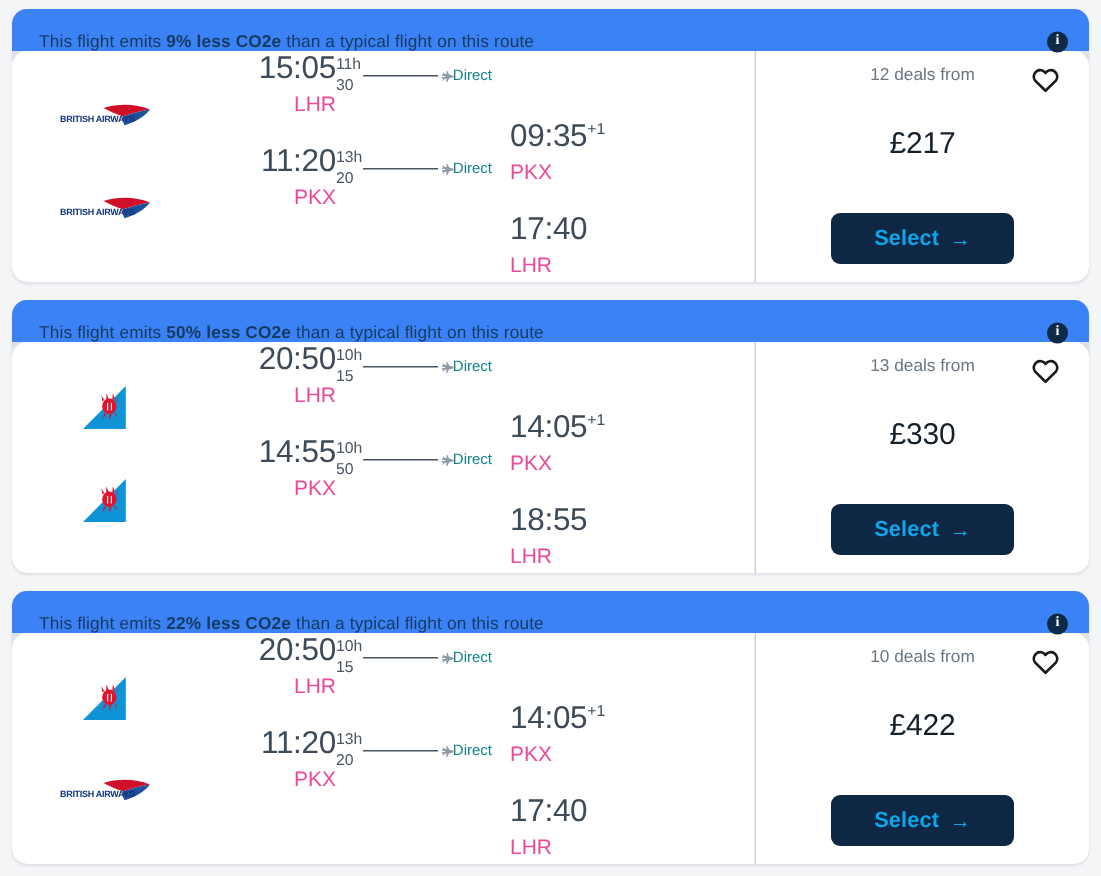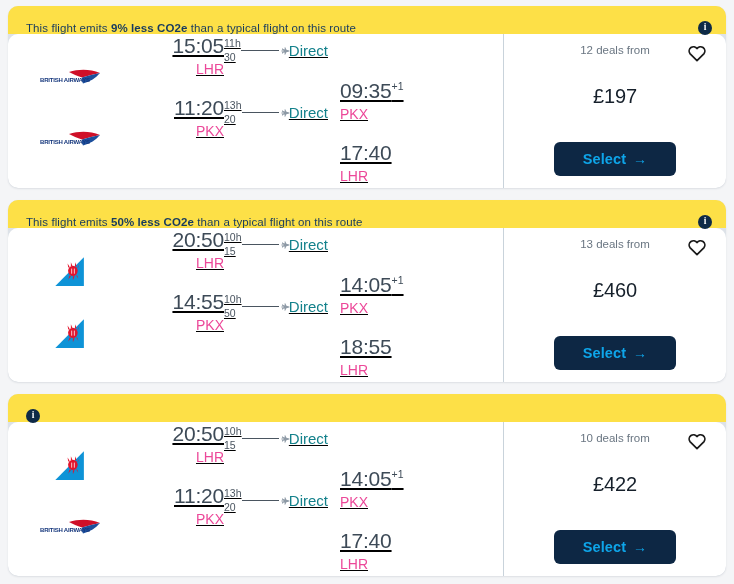--- a/index.html
+++ b/index.html
@@ -29,21 +29,21 @@
     box-shadow: 0 1px 2px rgba(20,35,60,.10);
   }
 
   
   .eco-banner {
     height: 28px;
     display: flex;
     align-items: center;
     justify-content: space-between;
     padding: 16px 14px 0 18px;
-    background: #fde047;
+    background: #3b82f6;
   }
   .eco-text {
     font-size: 11.5px;
     color: #163a5f;
     letter-spacing: .1px;
     white-space: nowrap;
   }
   .eco-text .eco-strong { font-weight: 700; }
   .info-icon {
     width: 14px; height: 14px;
@@ -94,21 +94,20 @@
   
   .ba-logo { width: 66px; height: 26px; display: block; }
   
   .cz-logo { width: 42px; height: 34px; display: block; }
 
   .times {
     display: flex;
     align-items: flex-start;
     flex: 1;
     padding-right: 14px;
-    text-decoration: underline;
   }
   .endpoint {
     display: flex;
     flex-direction: column;
     width: 86px;
   }
   .endpoint.dep { align-items: flex-end; }
   .endpoint.arr { align-items: flex-start; padding-left: 12px; margin-top: 40px; }
 
   .time {
@@ -159,21 +158,21 @@
   }
   .plane-icon {
     position: absolute;
     right: -2px;
     top: 0px;
     width: 12px;
     height: 12px;
     color: #8e9aa6;
   }
   .stops {
-    font-size: 15px;
+    font-size: 10px;
     color: #13818b;
     line-height: 16px;
     margin-top: 1px;
   }
 
   
   .price-col {
     position: relative;
     flex: 1;
     display: flex;
@@ -307,21 +306,21 @@
   </div>
 </div>
 
       <div class="price-col">
         <button class="fav-btn">
           <svg viewBox="0 0 24 24" fill="none" stroke="currentColor" stroke-width="1.9" stroke-linecap="round" stroke-linejoin="round">
             <path d="M12 20.2 4.3 12.6A4.6 4.6 0 0 1 12 7.2a4.6 4.6 0 0 1 7.7 5.4Z"></path>
           </svg>
         </button>
         <div class="deals-count">12 deals from</div>
-        <div class="price">£197</div>
+        <div class="price">£217</div>
         <button class="select-btn">
           <span>Select</span>
           <span class="arrow">→</span>
         </button>
       </div>
     </div>
   </div>
 
   <div class="flight-card">
 
@@ -419,32 +418,35 @@
   </div>
 </div>
 
       <div class="price-col">
         <button class="fav-btn">
           <svg viewBox="0 0 24 24" fill="none" stroke="currentColor" stroke-width="1.9" stroke-linecap="round" stroke-linejoin="round">
             <path d="M12 20.2 4.3 12.6A4.6 4.6 0 0 1 12 7.2a4.6 4.6 0 0 1 7.7 5.4Z"></path>
           </svg>
         </button>
         <div class="deals-count">13 deals from</div>
-        <div class="price">£460</div>
+        <div class="price">£330</div>
         <button class="select-btn">
           <span>Select</span>
           <span class="arrow">→</span>
         </button>
       </div>
     </div>
   </div>
 
   <div class="flight-card">
 
     <div class="eco-banner">
+      <div class="eco-text">
+        <span>This flight emits </span><span class="eco-strong">22% less CO2e</span><span> than a typical flight on this route</span>
+      </div>
       <div class="info-icon">i</div>
     </div>
 
     <div class="card-body">
       <div class="itinerary">
   <div class="leg">
     <div class="logo-cell">
               <svg viewBox="0 0 60 50" class="cz-logo">
                 <path d="M46 2 L46 44 L4 44 Z" fill="#0e93d7"></path>
                 <g fill="#e2142d" transform="translate(22,13) scale(0.98)">

